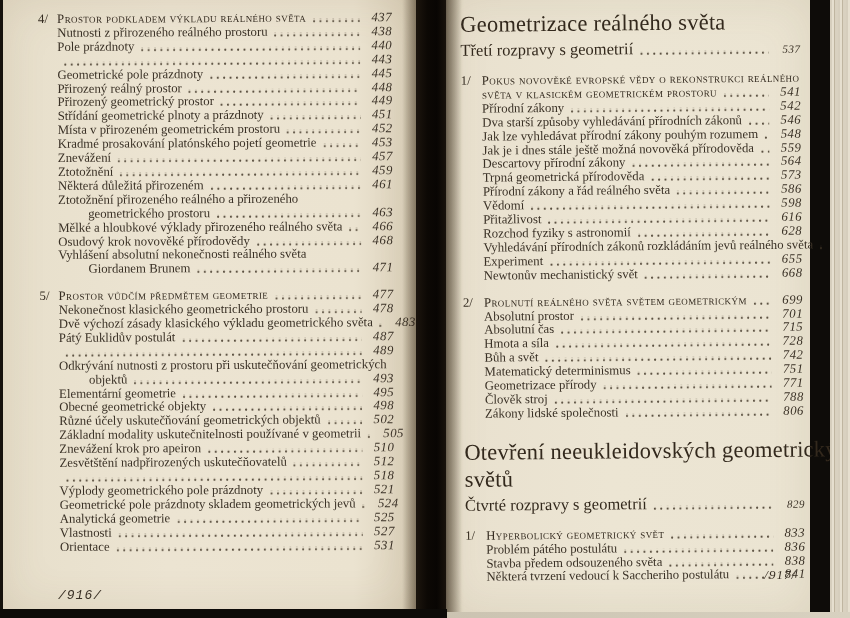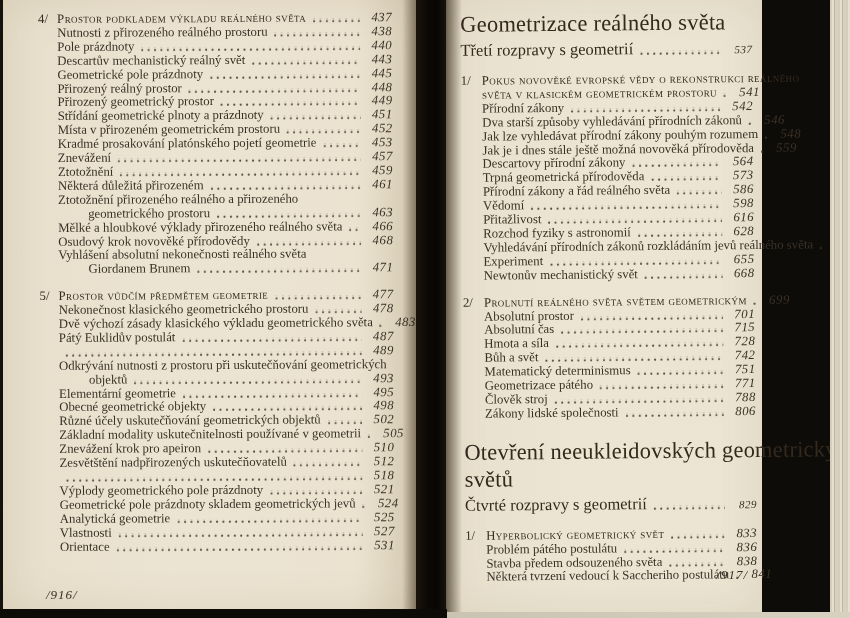--- a/index.html
+++ b/index.html
@@ -10,21 +10,21 @@
     color:#3a3126;
   }
   .page{position:absolute;top:0;}
   .page-left{
     left:2px;width:414px;height:612px;
     background:linear-gradient(90deg,#e7dfcb 0%,#ece4d2 40%,#ebe3d0 85%,#ddd3bd 97%,#c9bda2 100%);
     box-shadow:inset 0 0 46px rgba(118,95,60,.14);
     z-index:1;
   }
   .page-right{
-    left:446px;width:316px;height:614px;
+    left:446px;width:364px;height:614px;
     background:linear-gradient(90deg,#cfc5ad 0%,#e9e1cf 5%,#ece5d3 45%,#ebe4d2 100%);
     box-shadow:inset 0 0 46px rgba(118,95,60,.12);
     z-index:1;
   }
   .gutter{
     position:absolute;left:402px;top:0;width:60px;height:618px;z-index:3;
     background:linear-gradient(90deg,rgba(22,15,8,0) 0%,rgba(40,28,16,.45) 26%,rgba(12,8,4,.92) 42%,rgba(8,5,3,.96) 58%,rgba(40,28,16,.5) 76%,rgba(22,15,8,0) 100%);
   }
   .left-dark-edge{position:absolute;left:0;top:0;width:3px;height:618px;background:#15110c;z-index:4;}
   .page-edges{
@@ -58,21 +58,21 @@
   .section-block{margin-top:13px;}
   .section-block.first{margin-top:0;}
 
   .chapter-title{font-size:22.5px;line-height:27px;color:#33291d;letter-spacing:.2px;white-space:nowrap;}
   .chapter-sub{display:flex;align-items:baseline;font-size:16.5px;line-height:20px;margin-top:3px;white-space:nowrap;color:#33291d;}
   .chapter-sub .pg{font-size:11px;}
   .chapter-block{margin-top:17px;}
   .chapter-block.first{margin-top:0;}
 
   .folio{position:absolute;font-style:italic;font-size:13px;letter-spacing:1px;color:#3a3126;}
-  .folio-left{left:44px;bottom:9px;}
+  .folio-left{left:56px;bottom:9px;font-family:Liberation Mono, monospace;}
   .folio-right{right:14px;bottom:31px;font-style:italic;}
 </style>
 </head>
 <body>
 
 <div class="photo">
   <div class="page page-left">
     <div class="page-inner" id="left-content">
         <div class="section-block first">
           <div class="toc-row heading">
@@ -85,21 +85,20 @@
             <span class="txt">Nutnosti z přirozeného reálného prostoru</span>
             <span class="dots"></span>
             <span class="pg">438</span>
           </div>
           <div class="toc-row item-row">
             <span class="txt">Pole prázdnoty</span>
             <span class="dots"></span>
             <span class="pg">440</span>
           </div>
           <div class="toc-row item-row">
-            <span class="txt">Descartův mechanistický reálný svět</span>
             <span class="dots"></span>
             <span class="pg">443</span>
           </div>
           <div class="toc-row item-row">
             <span class="txt">Geometrické pole prázdnoty</span>
             <span class="dots"></span>
             <span class="pg">445</span>
           </div>
           <div class="toc-row item-row">
             <span class="txt">Přirozený reálný prostor</span>
@@ -378,21 +377,21 @@
             <span class="txt">Bůh a svět</span>
             <span class="dots"></span>
             <span class="pg">742</span>
           </div>
           <div class="toc-row item-row">
             <span class="txt">Matematický determinismus</span>
             <span class="dots"></span>
             <span class="pg">751</span>
           </div>
           <div class="toc-row item-row">
-            <span class="txt">Geometrizace pátého</span>
+            <span class="txt">Geometrizace přírody</span>
             <span class="dots"></span>
             <span class="pg">771</span>
           </div>
           <div class="toc-row item-row">
             <span class="txt">Člověk stroj</span>
             <span class="dots"></span>
             <span class="pg">788</span>
           </div>
           <div class="toc-row item-row">
             <span class="txt">Zákony lidské společnosti</span>

